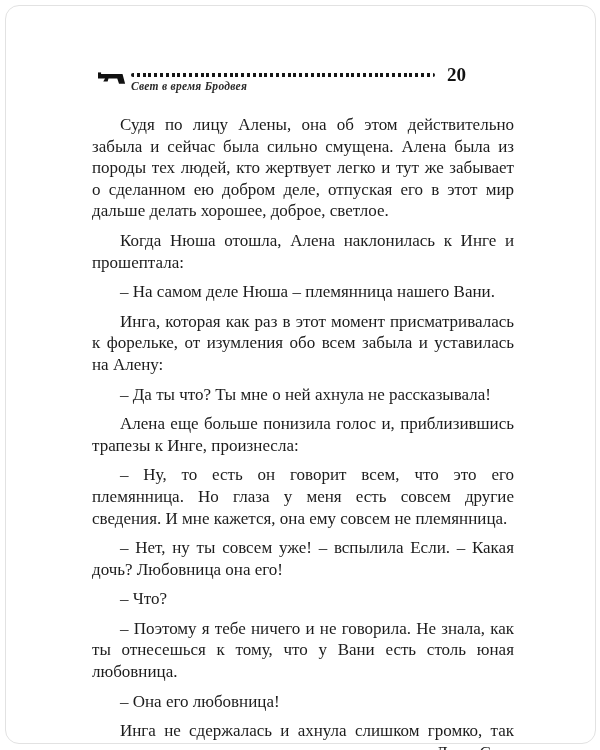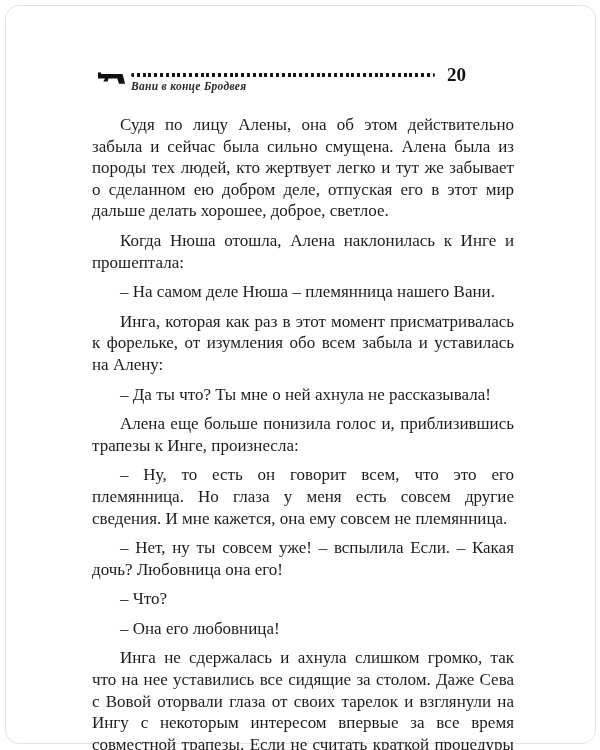--- a/index.html
+++ b/index.html
@@ -90,31 +90,32 @@
 
   <header class="running-header">
     <span class="gun">
       <svg viewBox="0 0 32 16" width="28" height="15" xmlns="http://www.w3.org/2000/svg" aria-hidden="true">
         <path d="M0,4 H28 L31,15 H24 L22,9 H12 L11,12.5 H6 L8,9 H0 Z" fill="#111"></path>
         <rect x="0" y="2.2" width="3.5" height="2" fill="#111"></rect>
       </svg>
     </span>
     <div class="hdr-mid">
       <div class="dots"></div>
-      <div class="running-title">Вани в конце Бродвея</div>
+      <div class="running-title">Свет в время Бродвея</div>
     </div>
     <div class="page-number">20</div>
   </header>
 
   <main class="text-block">
       <p>Судя по лицу Алены, она об этом действительно забыла и сейчас была сильно смущена. Алена была из породы тех людей, кто жертвует легко и тут же забывает о сделанном ею добром деле, отпуская его в этот мир дальше делать хорошее, доброе, светлое.</p>
       <p>Когда Нюша отошла, Алена наклонилась к Инге и прошептала:</p>
       <p>– На самом деле Нюша – племянница нашего Вани.</p>
       <p>Инга, которая как раз в этот момент присматривалась к форельке, от изумления обо всем забыла и уставилась на Алену:</p>
       <p>– Да ты что? Ты мне о ней ахнула не рассказывала!</p>
       <p>Алена еще больше понизила голос и, приблизившись трапезы к Инге, произнесла:</p>
       <p>– Ну, то есть он говорит всем, что это его племянница. Но глаза у меня есть совсем другие сведения. И мне кажется, она ему совсем не племянница.</p>
       <p>– Нет, ну ты совсем уже! – вспылила Если. – Какая дочь? Любовница она его!</p>
       <p>– Что?</p>
+      <p>– Поэтому я тебе ничего и не говорила. Не знала, как ты отнесешься к тому, что у Вани есть столь юная любовница.</p>
       <p>– Она его любовница!</p>
       <p>Инга не сдержалась и ахнула слишком громко, так что на нее уставились все сидящие за столом. Даже Сева с Вовой оторвали глаза от своих тарелок и взглянули на Ингу с некоторым интересом впервые за все время совместной трапезы. Если не считать краткой процедуры знакомства, то Сева с Вовой во-</p>
     </main>
 </div>
 
 </body></html>

